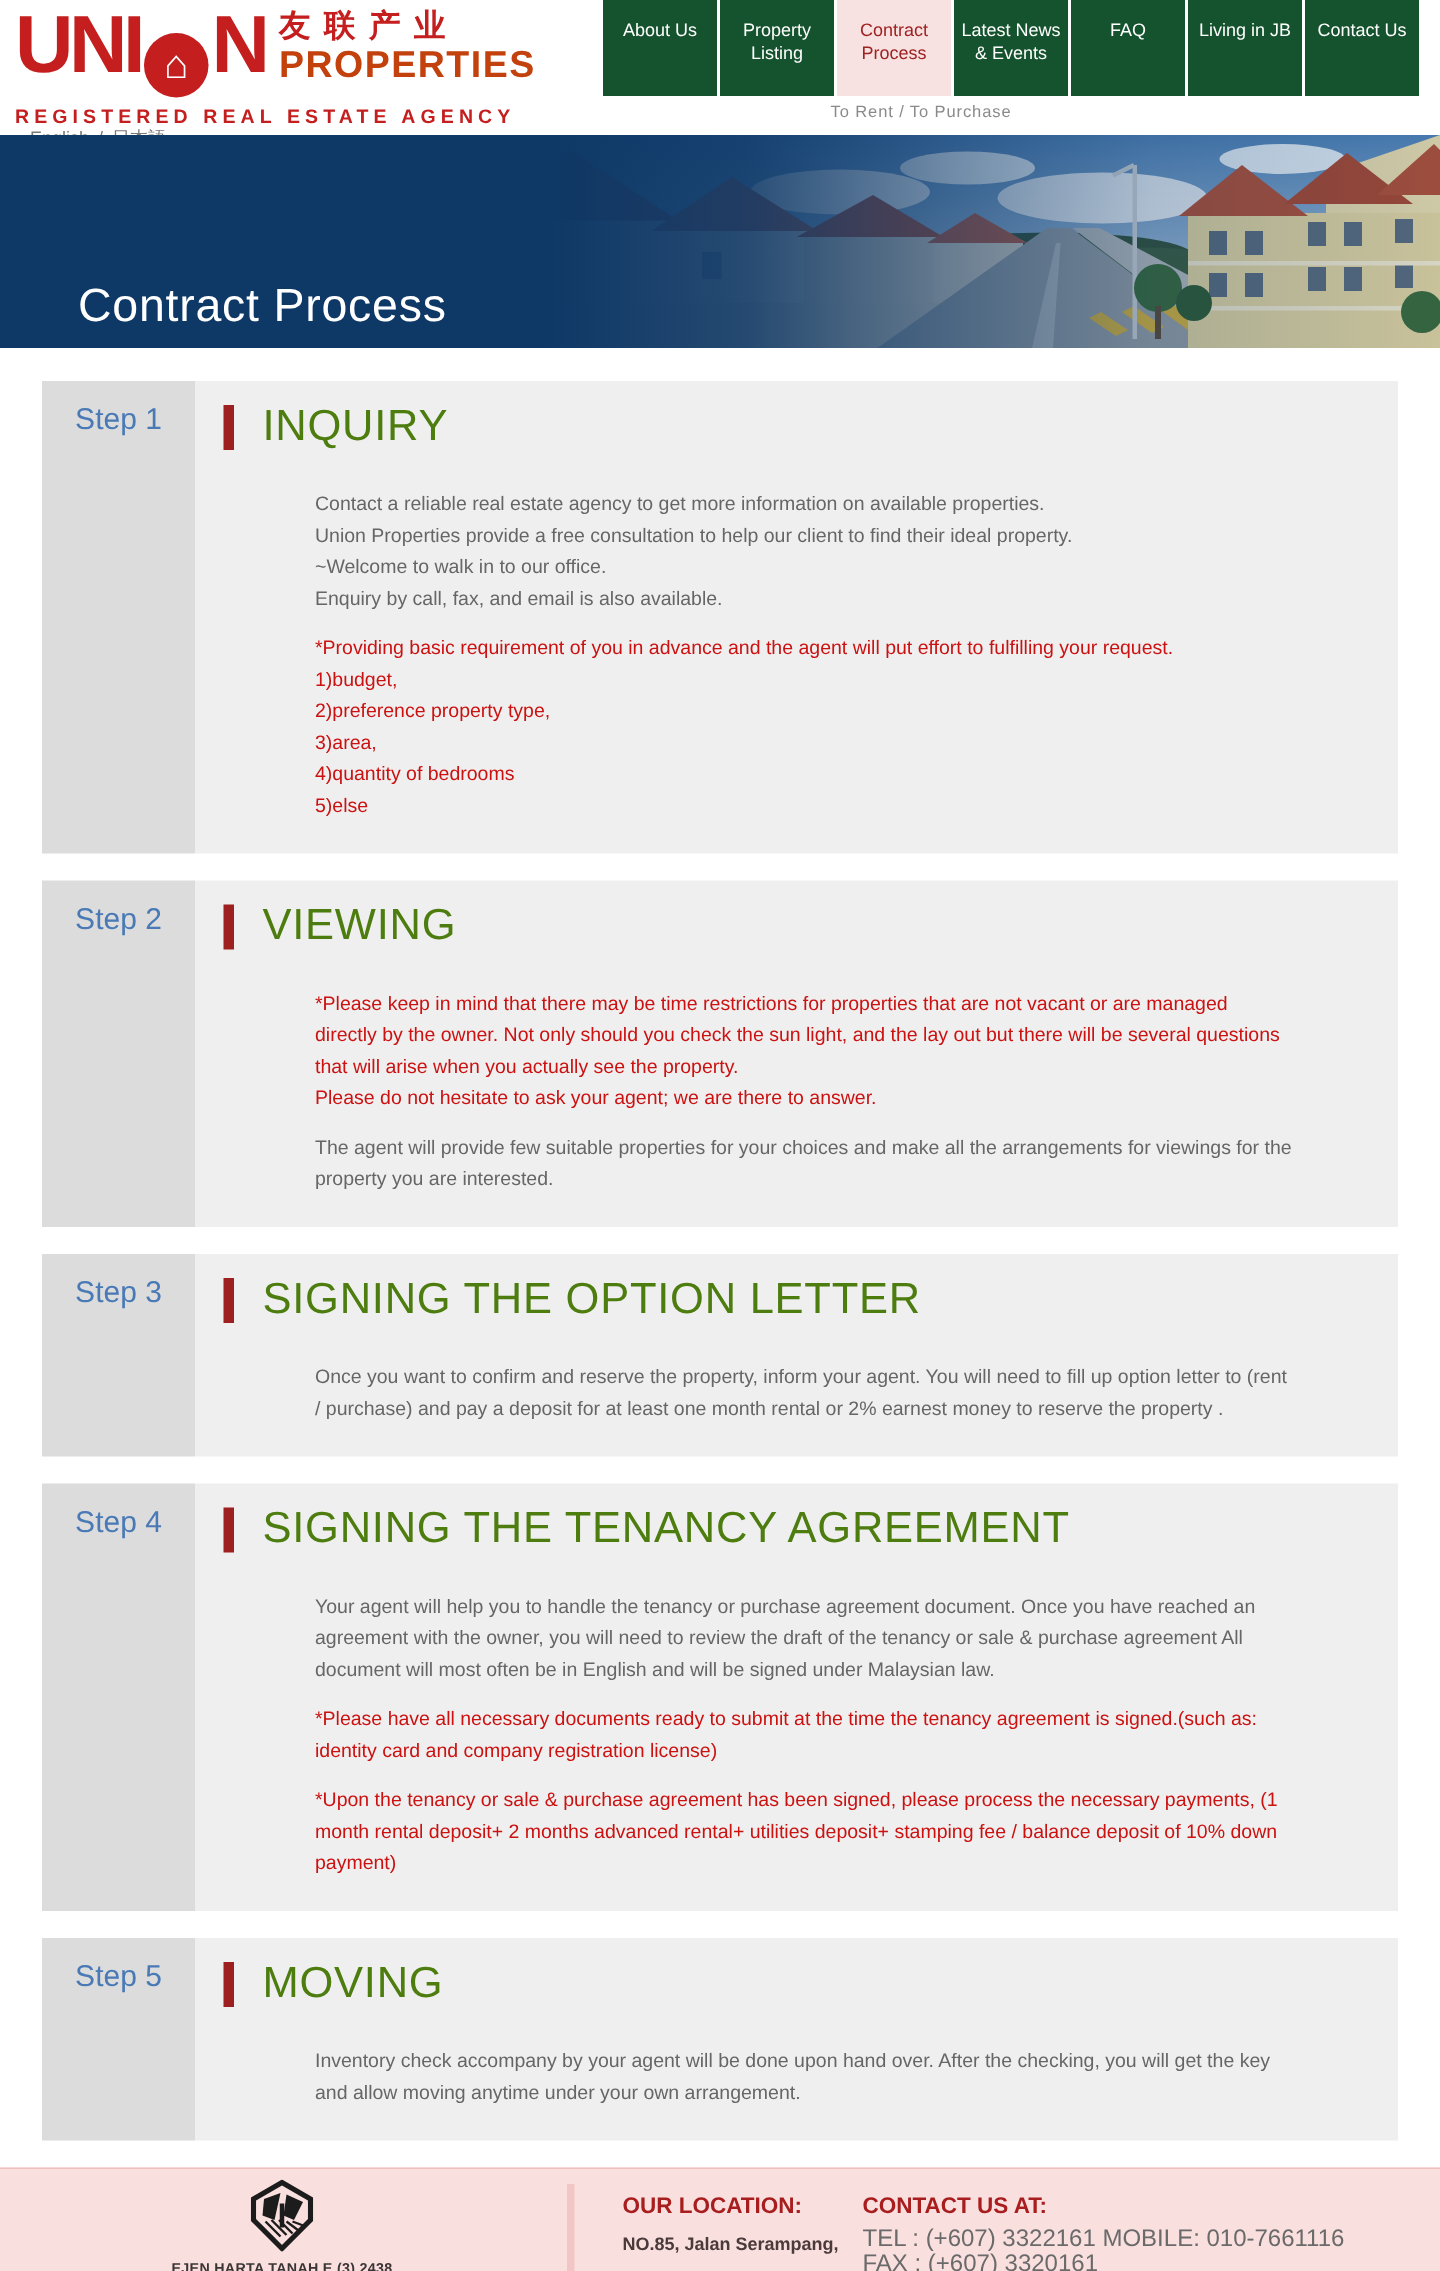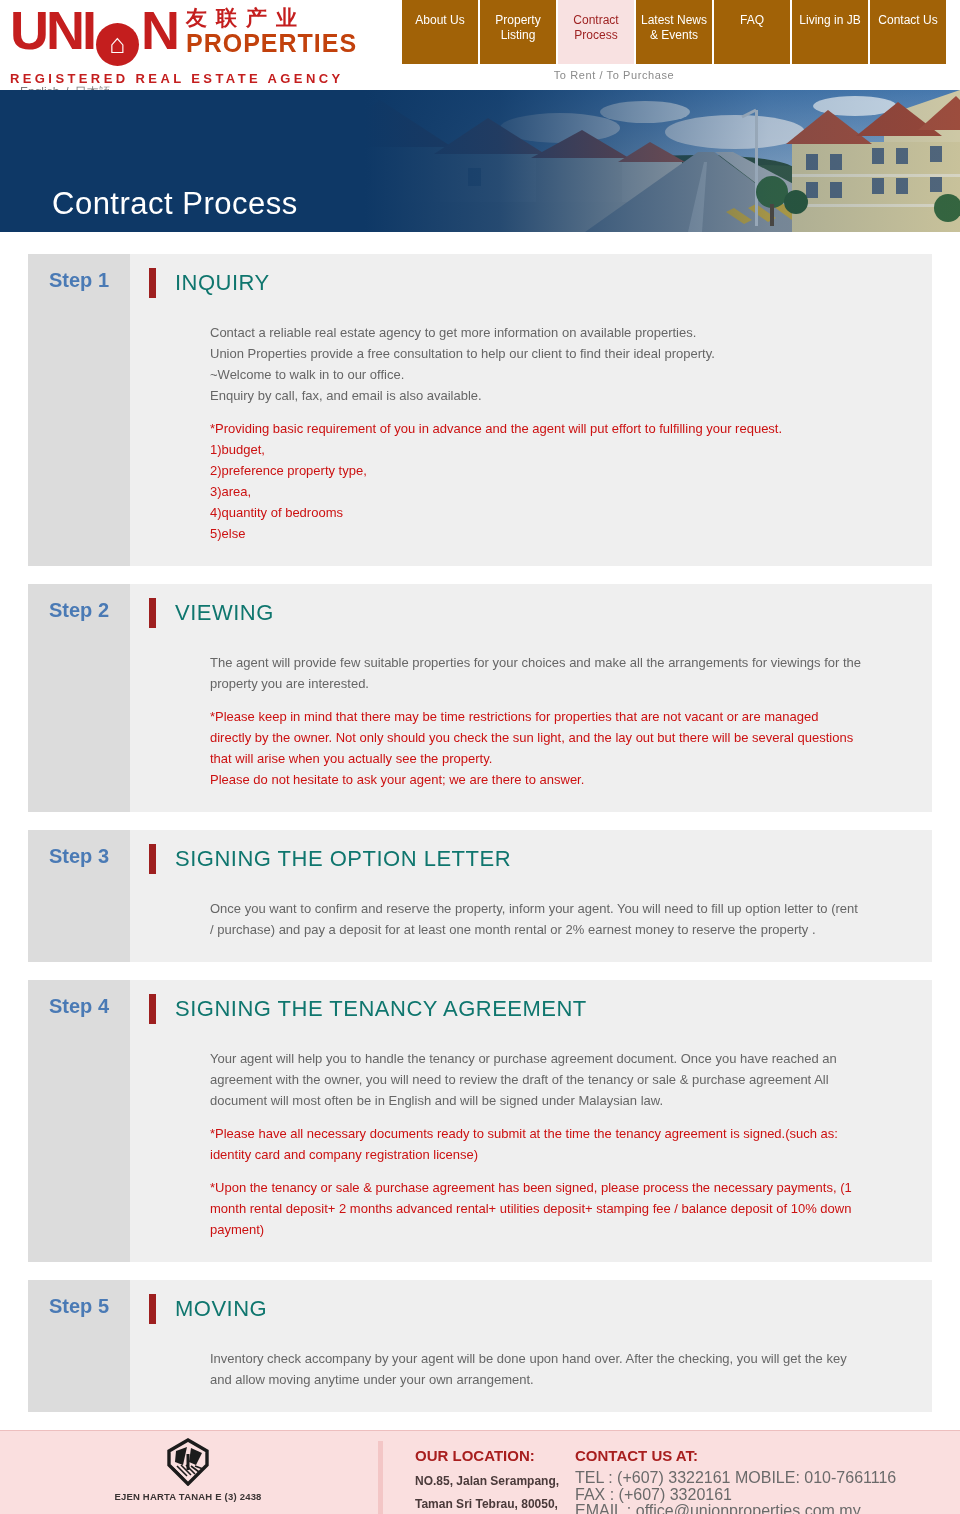--- a/index.html
+++ b/index.html
@@ -16,44 +16,44 @@
   .o-circle .house-glyph { color:#fff; font-size:27px; font-weight:bold; letter-spacing:0; line-height:1; }
   .logo-right { margin-left:9px; padding-top:2px; }
   .logo-cn { font-size:21px; font-weight:bold; color:#c41e1e; letter-spacing:9px; line-height:24px; white-space:nowrap; }
   .logo-props { font-size:25px; font-weight:bold; color:#c2410c; letter-spacing:1px; line-height:26px; }
   .logo-tagline { font-size:13px; font-weight:bold; color:#c41e1e; letter-spacing:3.4px; margin-top:5px; white-space:nowrap; }
   .lang-row { position:absolute; left:20px; top:84px; font-size:12px; color:#7a7a7a; }
   .lang-row span { cursor:pointer; }
   .lang-sep { margin:0 6px; cursor:default; }
 
   .main-nav { position:absolute; right:0; top:0; width:560px; display:flex; }
-  .nav-tab { width:78px; height:64px; border-left:2px solid #fff; background:#a16207; color:#fff;
+  .nav-tab { width:78px; height:64px; border-left:2px solid #fff; background:#14532d; color:#fff;
              font-size:12px; line-height:15px; text-align:center; padding-top:13px; cursor:pointer; }
   .nav-tab.active { background:#f8e1e1; color:#9e2222; }
   .subnav { position:absolute; top:69px; left:534px; width:160px; text-align:center;
             font-size:11px; color:#8a8a8a; letter-spacing:0.6px; cursor:pointer; }
 
   
   .hero { position:relative; height:142px; overflow:hidden; background:#0e3866; }
   .hero svg { position:absolute; left:0; top:0; width:960px; height:142px; display:block; }
   .hero-overlay { position:absolute; inset:0;
       background:linear-gradient(90deg,#0e3866 0%,#0e3866 38%,rgba(14,56,102,0.88) 52%,
                  rgba(14,56,102,0.55) 66%,rgba(14,56,102,0.26) 80%,rgba(14,56,102,0.12) 100%); }
   .hero-title { position:absolute; left:52px; bottom:10px; color:#ffffff; font-size:31px;
                 font-weight:normal; letter-spacing:0.5px; }
 
   
   main.steps { padding:22px 28px 0 28px; }
   .step-section { display:flex; margin-bottom:18px; }
   .step-col { width:102px; background:#dcdcdc; flex-shrink:0; }
-  .step-label { margin-top:15px; text-align:center; font-size:20px; color:#4a7ab5;font-weight:bold; }
+  .step-label { margin-top:15px; text-align:center; font-size:20px; color:#4a7ab5; }
   .step-content { flex:1; background:#efefef; padding:14px 20px 22px 19px; }
   .step-title-row { display:flex; align-items:center; }
   .title-bar { width:7px; height:30px; background:#9e1f1f; margin-right:19px; flex-shrink:0; }
-  .step-title { font-size:22px; color:#0f766e; letter-spacing:0.5px; }
+  .step-title { font-size:29px; color:#4d7c0f; letter-spacing:0.5px; }
   .step-body { margin-left:61px; margin-top:24px; width:652px; }
   .para { margin-bottom:12px; }
   .para:last-child { margin-bottom:0; }
   .para .line { font-size:13px; line-height:21px; }
   .para.gray { color:#666666; }
   .para.red { color:#cc1111; }
 
   
   footer.site-footer { margin-top:12px; height:112px; background:#fadfdf; border-top:1px solid #edbfbf; position:relative; }
   .f-left { position:absolute; left:0; top:7px; width:376px; text-align:center; }
@@ -203,26 +203,26 @@
       <section class="step-section">
         <div class="step-col">
           <div class="step-label">Step 2</div>
         </div>
         <div class="step-content">
           <div class="step-title-row">
             <span class="title-bar"></span>
             <span class="step-title">VIEWING</span>
           </div>
           <div class="step-body">
-            <div class="para gray">
-              <div class="line">The agent will provide few suitable properties for your choices and make all the arrangements for viewings for the property you are interested.</div>
-            </div>
             <div class="para red">
               <div class="line">*Please keep in mind that there may be time restrictions for properties that are not vacant or are managed directly by the owner. Not only should you check the sun light, and the lay out but there will be several questions that will arise when you actually see the property.</div>
               <div class="line">Please do not hesitate to ask your agent; we are there to answer.</div>
+            </div>
+            <div class="para gray">
+              <div class="line">The agent will provide few suitable properties for your choices and make all the arrangements for viewings for the property you are interested.</div>
             </div>
           </div>
         </div>
       </section>
       <section class="step-section">
         <div class="step-col">
           <div class="step-label">Step 3</div>
         </div>
         <div class="step-content">
           <div class="step-title-row">

